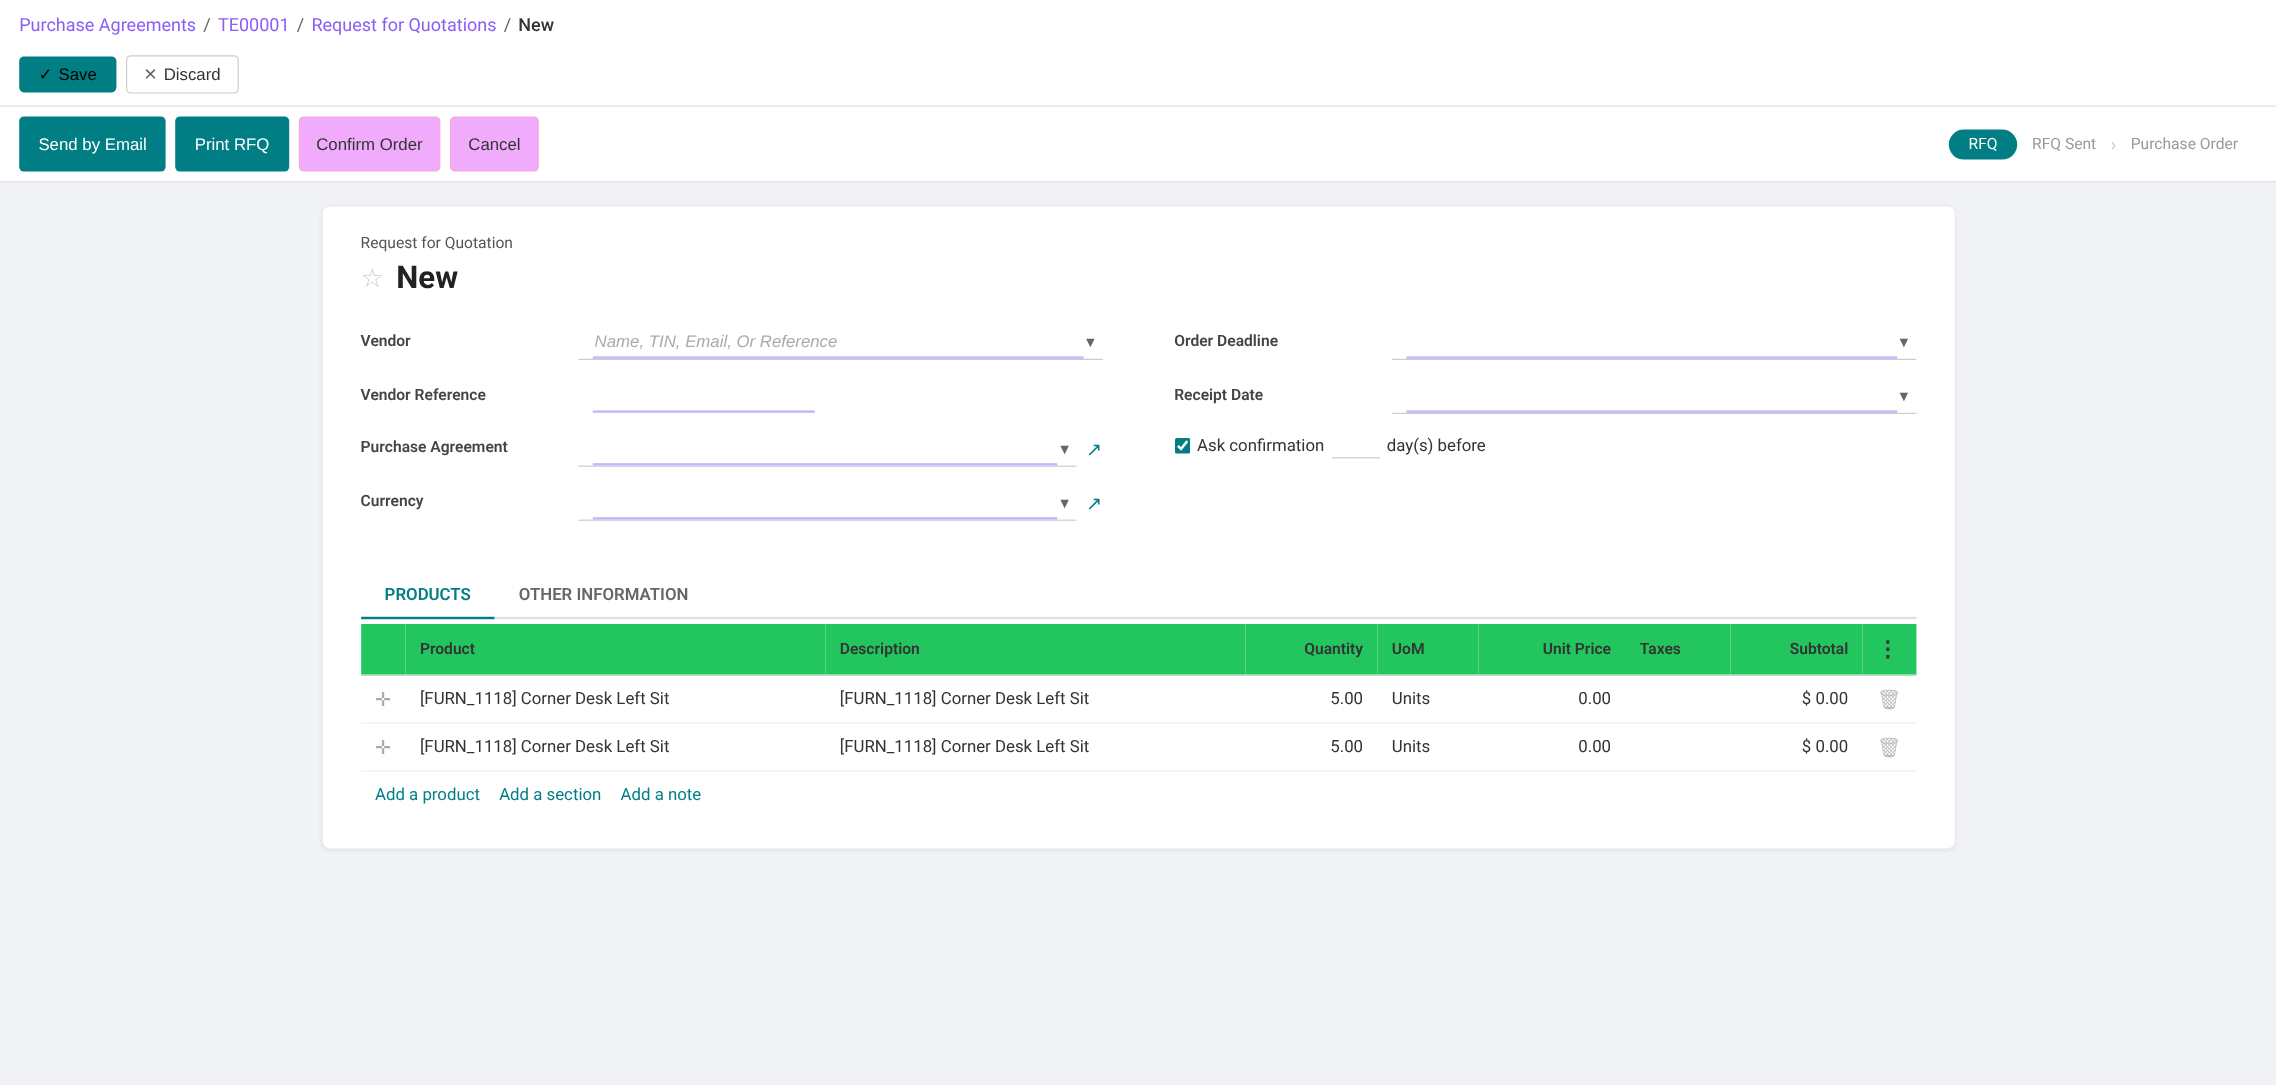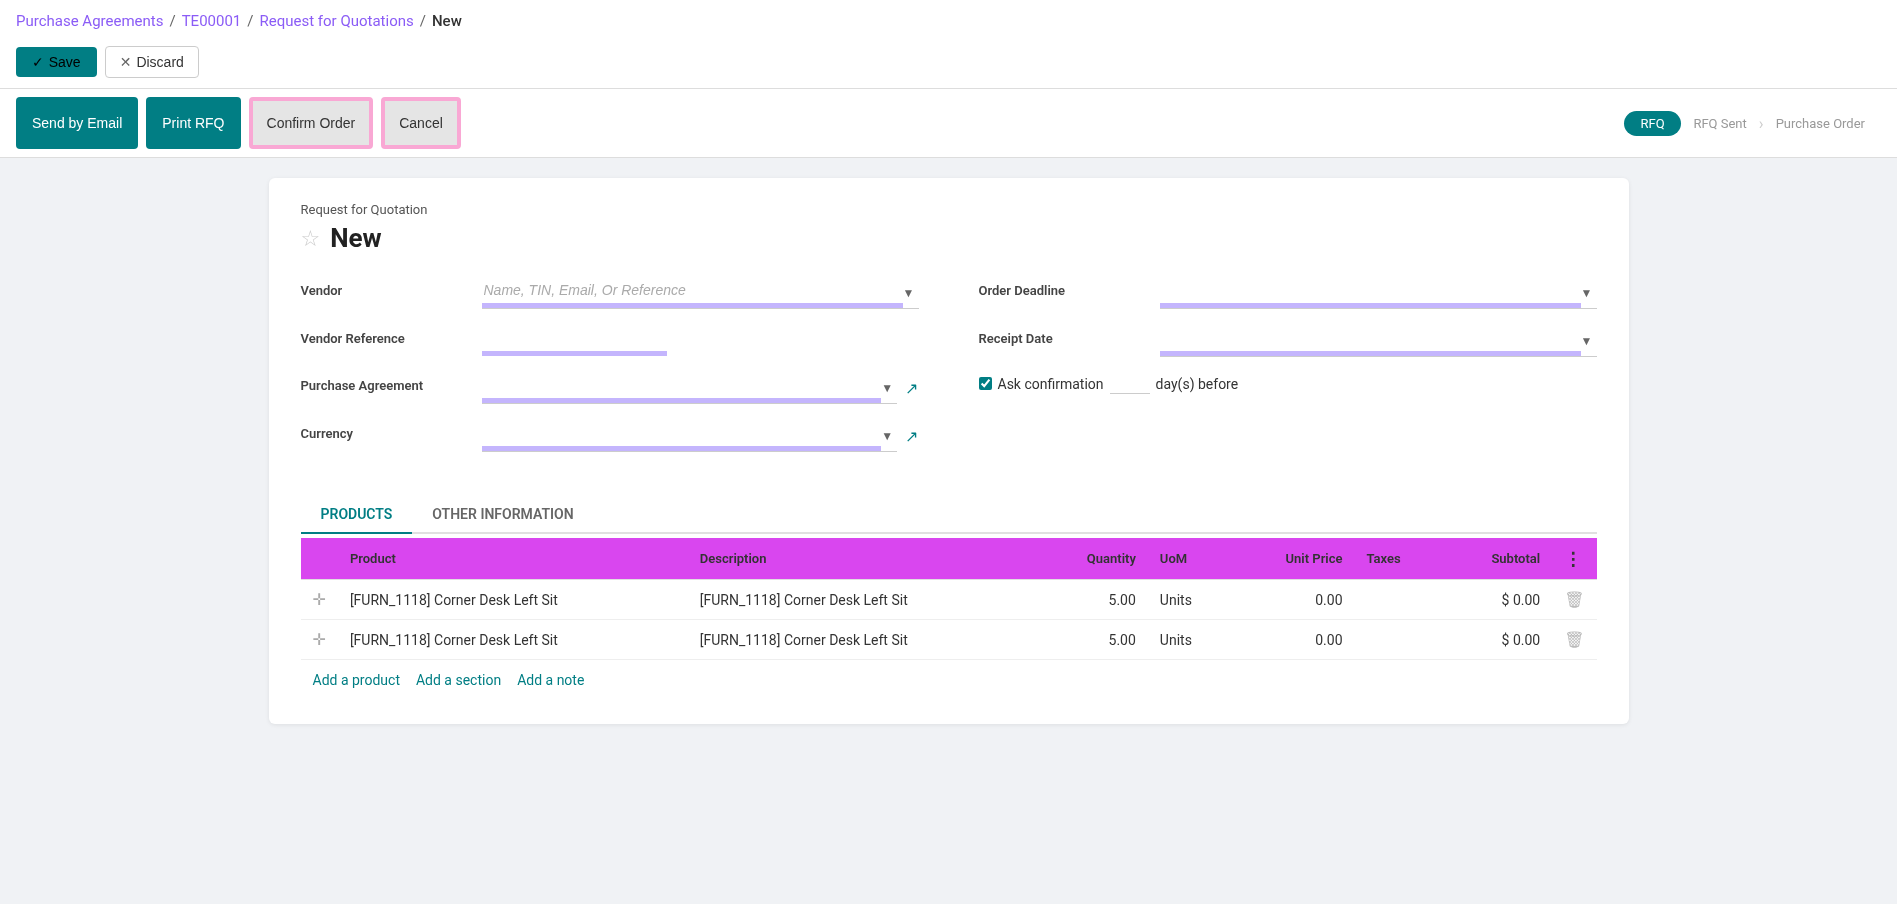--- a/index.html
+++ b/index.html
@@ -15,61 +15,61 @@
     .action-bar { display: flex; align-items: center; padding: 8px 0 10px; gap: 8px; }
     .btn-save { background: #017e84; color: #000000; border: none; padding: 7px 16px; border-radius: 4px; cursor: pointer; font-size: 14px; display: flex; align-items: center; gap: 5px; }
     .btn-save:before { content: '✓'; }
     .btn-discard { background: #fff; color: #333; border: 1px solid #ccc; padding: 7px 14px; border-radius: 4px; cursor: pointer; font-size: 14px; display: flex; align-items: center; gap: 5px; }
     .btn-discard:before { content: '✕'; color: #666; }
 
     
     .secondary-bar { background: #fff; padding: 8px 16px; border-bottom: 1px solid #ddd; display: flex; align-items: center; justify-content: space-between; }
     .secondary-actions { display: flex; gap: 8px; }
     .btn-primary-action { background: #017e84; color: #fff; border: none; padding: 7px 16px; border-radius: 4px; cursor: pointer; font-size: 14px; }
-    .btn-secondary-action { background: #e5e5e5; color: #333; border: 4px solid #f9a8d4; padding: 14px 14px; border-radius: 4px; cursor: pointer; font-size: 14px; }
+    .btn-secondary-action { background: #f0abfc; color: #333; border: 1px solid #f9a8d4; padding: 14px 14px; border-radius: 4px; cursor: pointer; font-size: 14px; }
 
     
     .status-bar { display: flex; align-items: center; gap: 0; }
     .status-step { display: flex; align-items: center; padding: 5px 16px; font-size: 13px; color: #999; position: relative; }
     .status-step.active { background: #017e84; color: #fff; border-radius: 20px; }
     .status-step.active + .status-sep { color: #ccc; }
     .status-sep { color: #ccc; font-size: 16px; margin: 0 -4px; }
 
     
     .main-content { padding: 20px; max-width: 1400px; margin: 0 auto; }
     .form-card { background: #fff; border-radius: 6px; padding: 24px 32px; box-shadow: 0 1px 4px rgba(0,0,0,0.08); }
 
     .form-title-small { font-size: 13px; color: #555; margin-bottom: 6px; }
     .form-title-large { display: flex; align-items: center; gap: 10px; margin-bottom: 24px; }
     .star-icon { font-size: 22px; color: #ccc; cursor: pointer; }
     .record-name { font-size: 26px; font-weight: 700; color: #222; }
 
     
     .form-grid { display: grid; grid-template-columns: 1fr 1fr; gap: 0 60px; margin-bottom: 28px; }
-    .form-input { flex: 1; border: none; border-bottom: 5px solid #c4b5fd; padding: 5px 2px; font-size: 14px; color: #333; outline: none; background: transparent; }
+    .form-input { flex: 1; border: none; border-bottom: 2px solid #c4b5fd; padding: 5px 2px; font-size: 14px; color: #333; outline: none; background: transparent; margin-left: 12px; }
     .form-input::placeholder { color: #aaa; font-style: italic; }
     .form-select-wrapper { flex: 1; display: flex; align-items: center; border-bottom: 1px solid #ccc; }
     .select-arrow { color: #666; font-size: 12px; padding-right: 4px; }
     .form-field-pair { display: flex; align-items: flex-start; gap: 21px; }
     .form-label-col { min-width: 160px; font-size: 13px; font-weight: 600; color: #444; padding-top: 6px; }
     .form-control-col { flex: 1; }
     .external-link { color: #017e84; cursor: pointer; font-size: 16px; text-decoration: none; }
 
     .checkbox-row { display: flex; align-items: center; gap: 6px; margin-bottom: 10px; }
     .checkbox-row input[type="checkbox"] { accent-color: #017e84; }
     .days-input { width: 40px; border: none; border-bottom: 1px solid #ccc; text-align: center; padding: 2px; font-size: 14px; }
 
     
     .tabs { display: flex; border-bottom: 2px solid #e0e0e0; margin-bottom: 4px; }
     .tab { padding: 10px 20px; font-size: 14px; font-weight: 600; cursor: pointer; color: #666; border-bottom: 2px solid transparent; margin-bottom: -2px; }
     .tab.active { color: #017e84; border-bottom-color: #017e84; }
 
     
     .products-table { width: 100%; border-collapse: collapse; margin-top: 0; }
-    .products-table thead tr { background: #d946ef; }
+    .products-table thead tr { background: #22c55e; }
     .products-table th { padding: 10px 12px; text-align: left; font-size: 13px; font-weight: 600; color: #333; border-bottom: 1px solid #e0e0e0; }
     .products-table th.right { text-align: right; }
     .products-table td { padding: 10px 12px; font-size: 14px; color: #333; border-bottom: 1px solid #eee; vertical-align: middle; }
     .products-table td.right { text-align: right; }
     .drag-handle { color: #aaa; cursor: grab; font-size: 16px; }
     .delete-icon { color: #bbb; cursor: pointer; font-size: 16px; }
 
     
     .add-actions { display: flex; gap: 16px; padding: 12px 12px; align-items: center; }
     .add-link { color: #017e84; font-size: 14px; cursor: pointer; text-decoration: none; }

